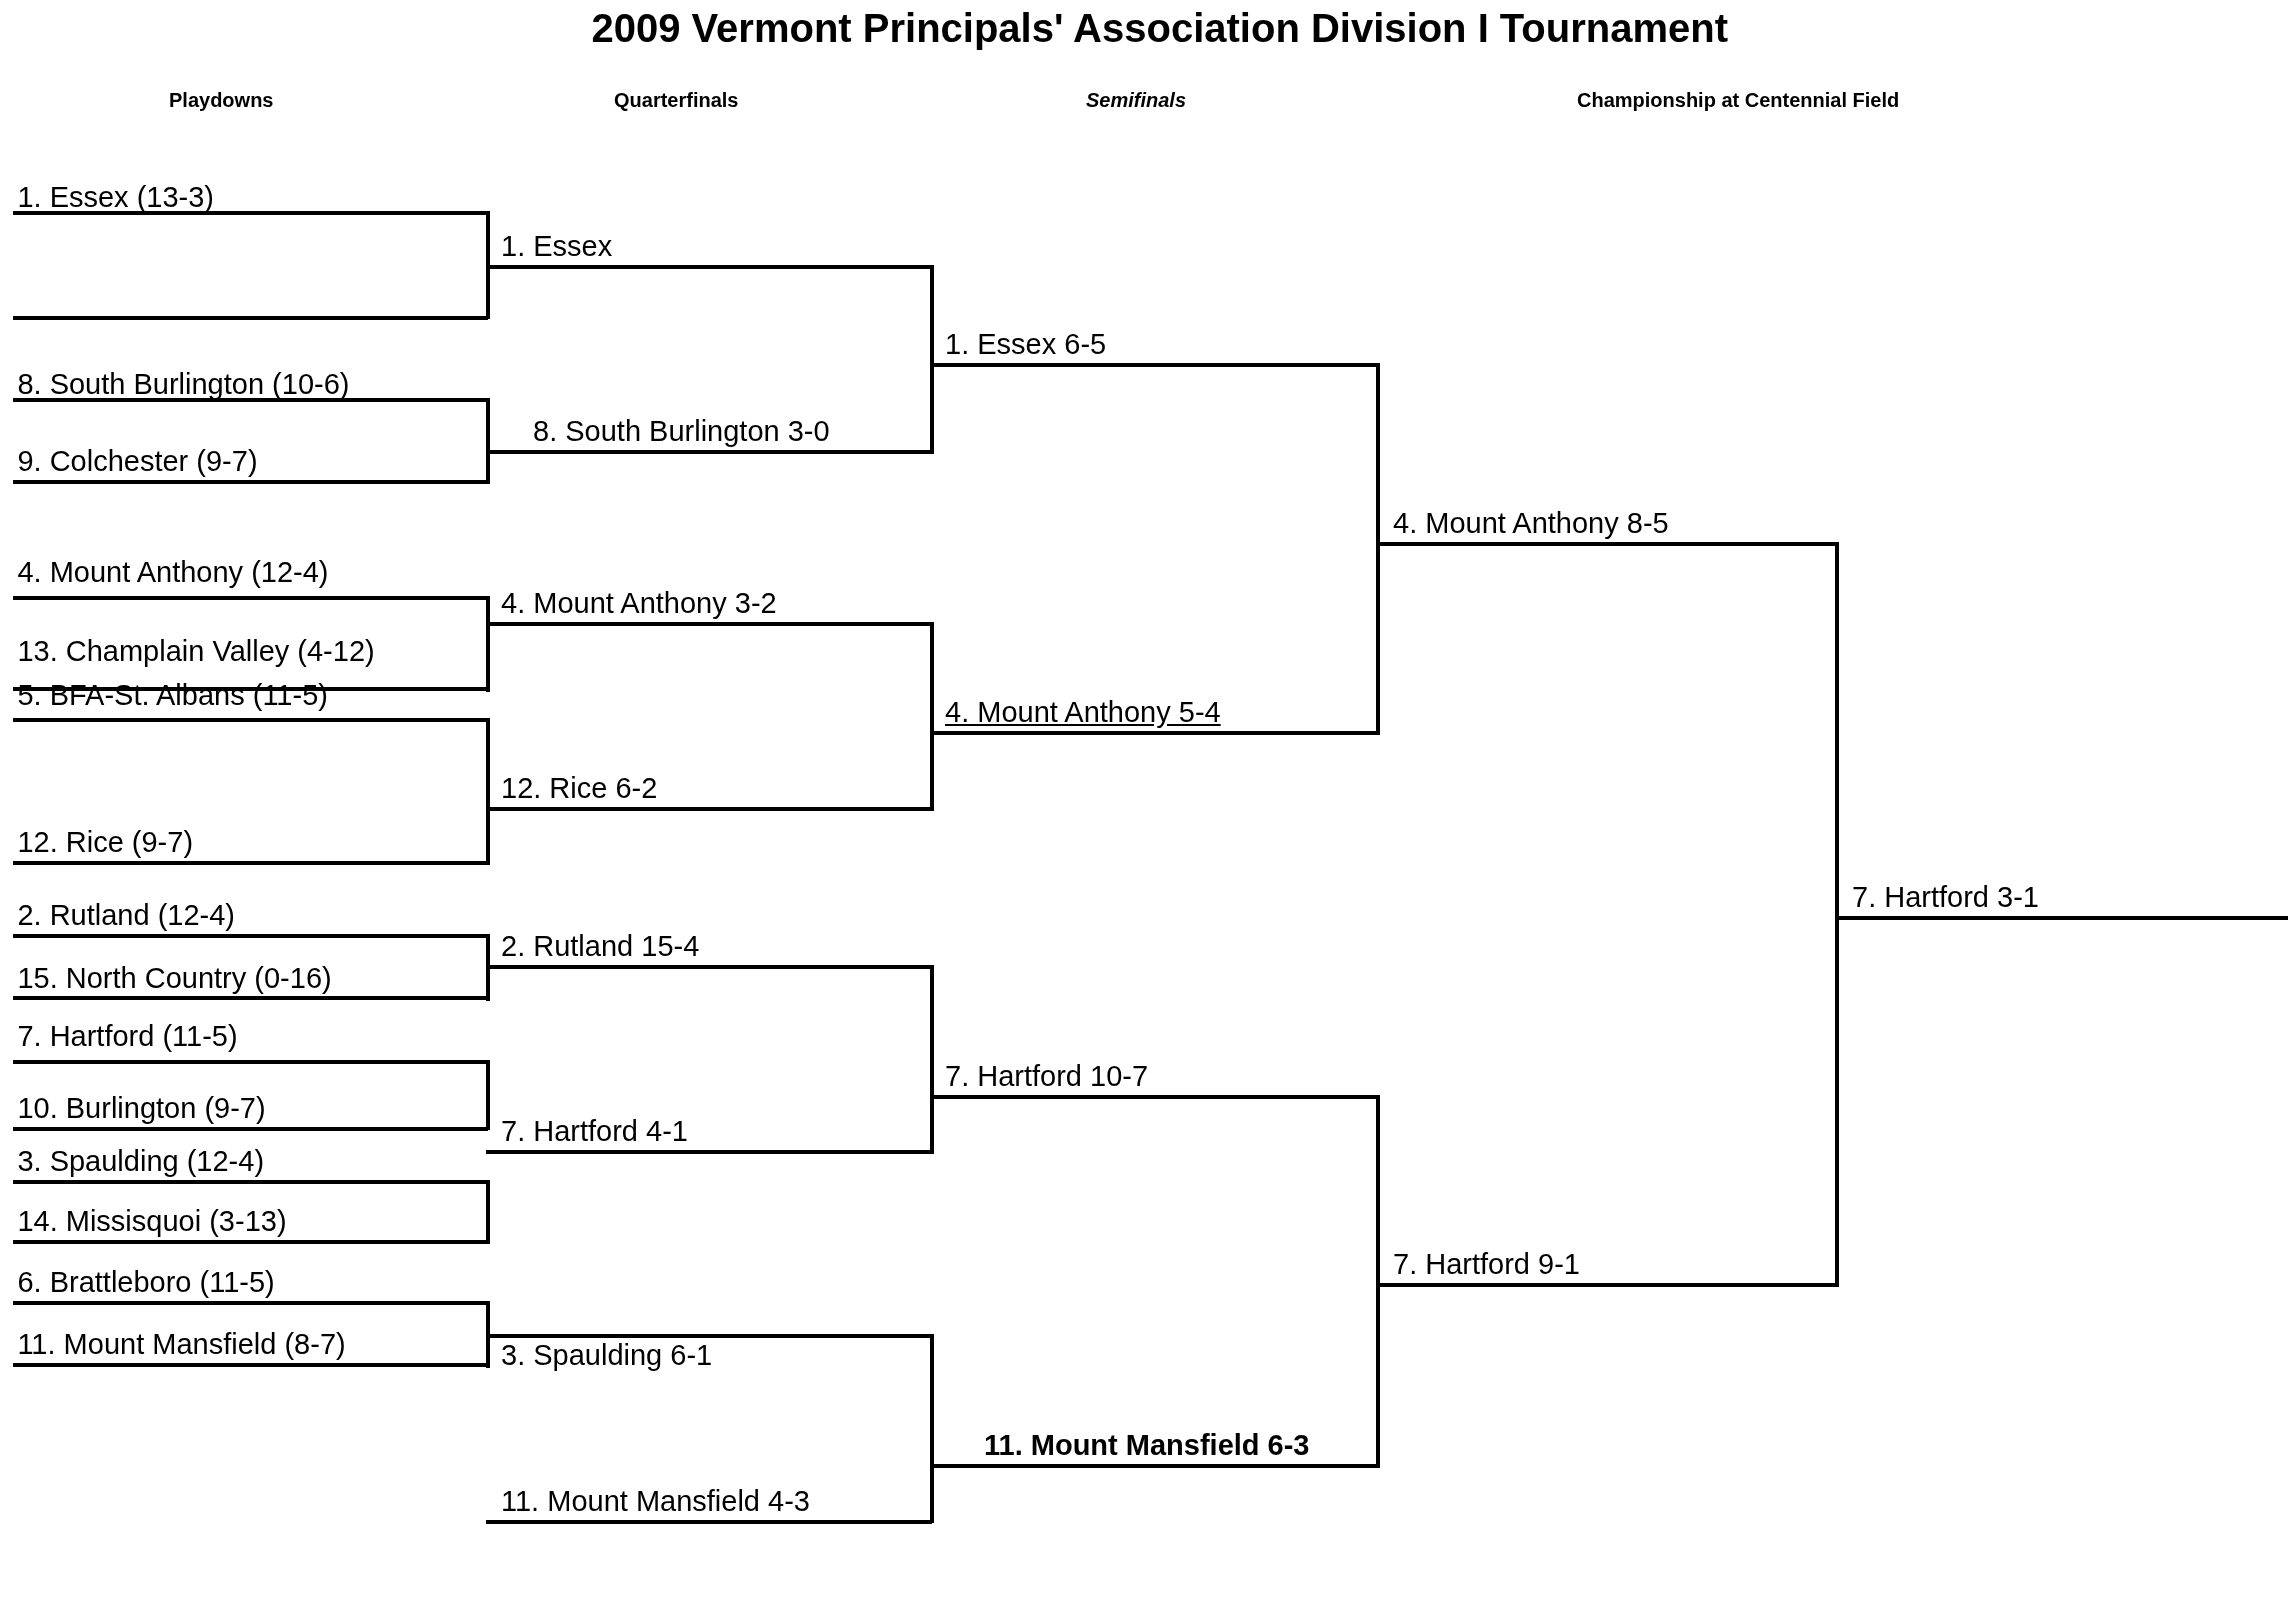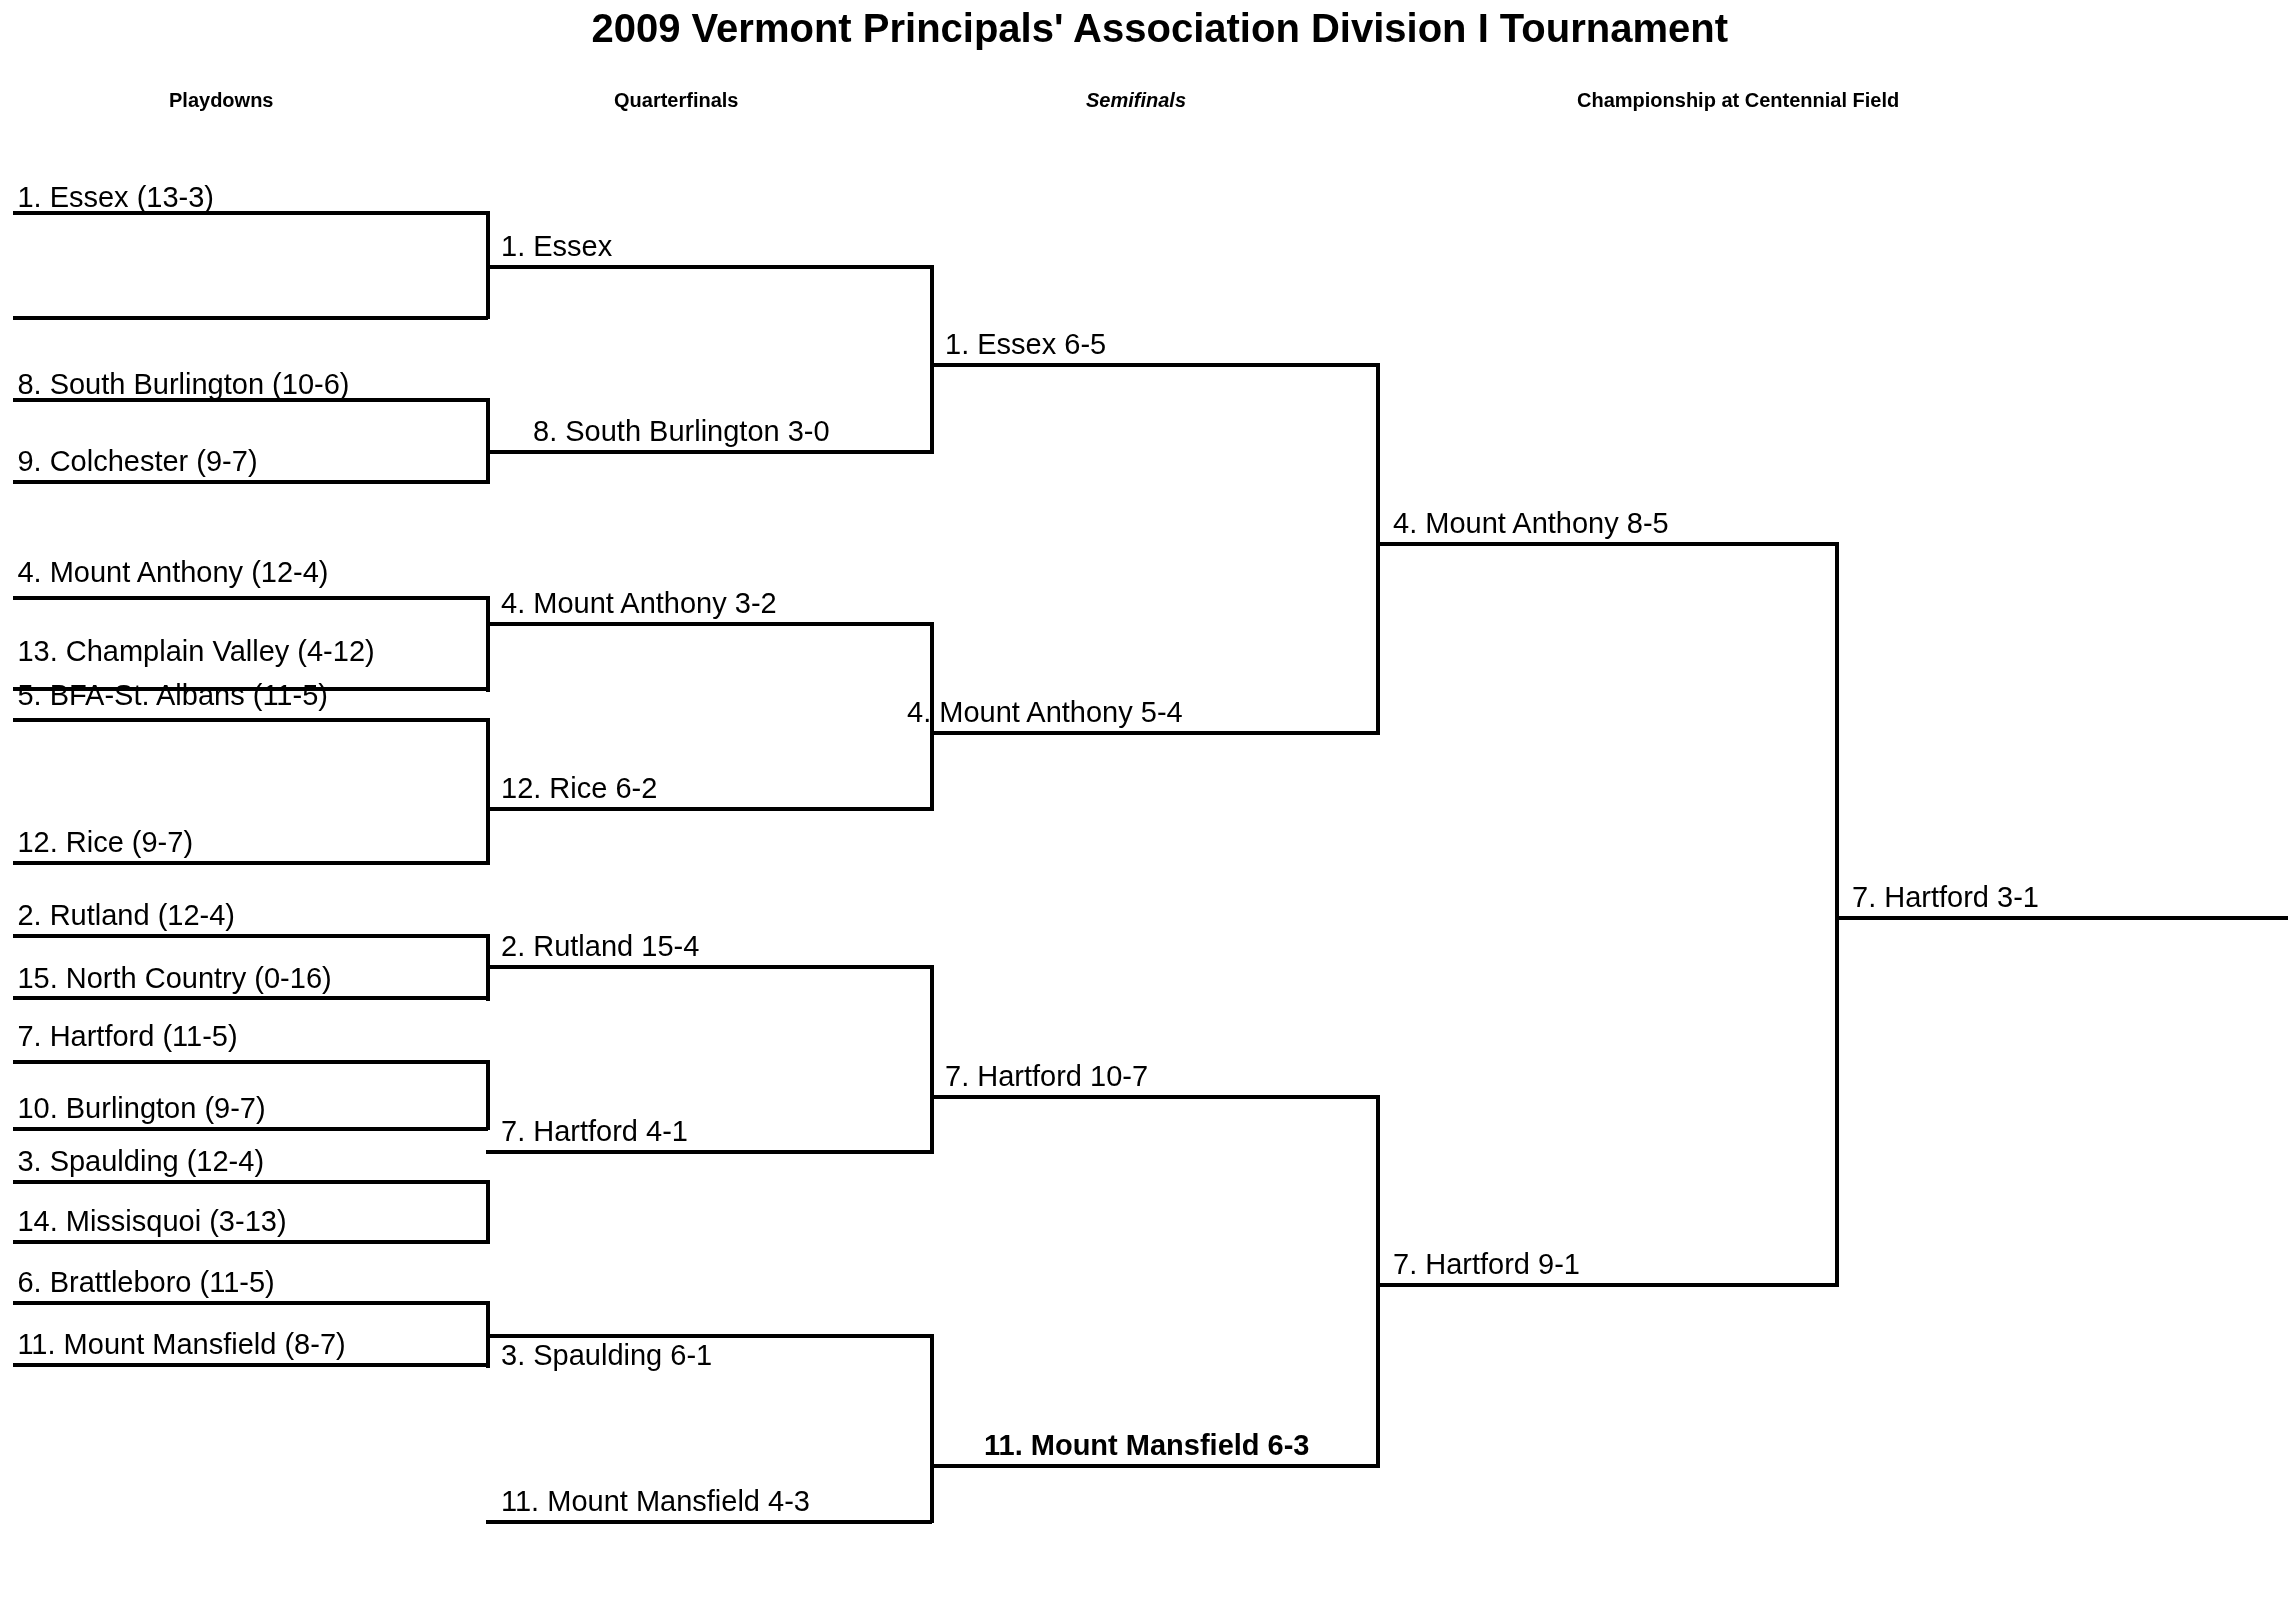--- a/index.html
+++ b/index.html
@@ -145,21 +145,21 @@
   <div class="vline" style="left:930px; top:965px; height:189px;"></div>
 
   <div class="slot-label" style="left:501px; top:1302px;margin-top:39px;">3. Spaulding 6-1</div>
   <div class="hline" style="left:486px; top:1334px; width:446px;"></div>
   <div class="slot-label" style="left:501px; top:1487px;">11. Mount Mansfield 4-3</div>
   <div class="hline" style="left:486px; top:1520px; width:446px;"></div>
   <div class="vline" style="left:930px; top:1334px; height:189px;"></div>
 
   <div class="slot-label" style="left:945px; top:330px;">1. Essex 6-5</div>
   <div class="hline" style="left:930px; top:363px; width:448px;"></div>
-  <div class="slot-label" style="left:907px; top:698px;">4. Mount Anthony 5-4</div>
+  <div class="slot-label" style="left:945px; top:698px;text-decoration:underline;">4. Mount Anthony 5-4</div>
   <div class="hline" style="left:930px; top:731px; width:448px;"></div>
   <div class="vline" style="left:1376px; top:363px; height:372px;"></div>
 
   <div class="slot-label" style="left:945px; top:1062px;">7. Hartford 10-7</div>
   <div class="hline" style="left:930px; top:1095px; width:448px;"></div>
   <div class="slot-label" style="left:984px; top:1431px;font-weight:bold;">11. Mount Mansfield 6-3</div>
   <div class="hline" style="left:930px; top:1464px; width:448px;"></div>
   <div class="vline" style="left:1376px; top:1095px; height:373px;"></div>
 
   <div class="slot-label" style="left:1393px; top:509px;">4. Mount Anthony 8-5</div>

